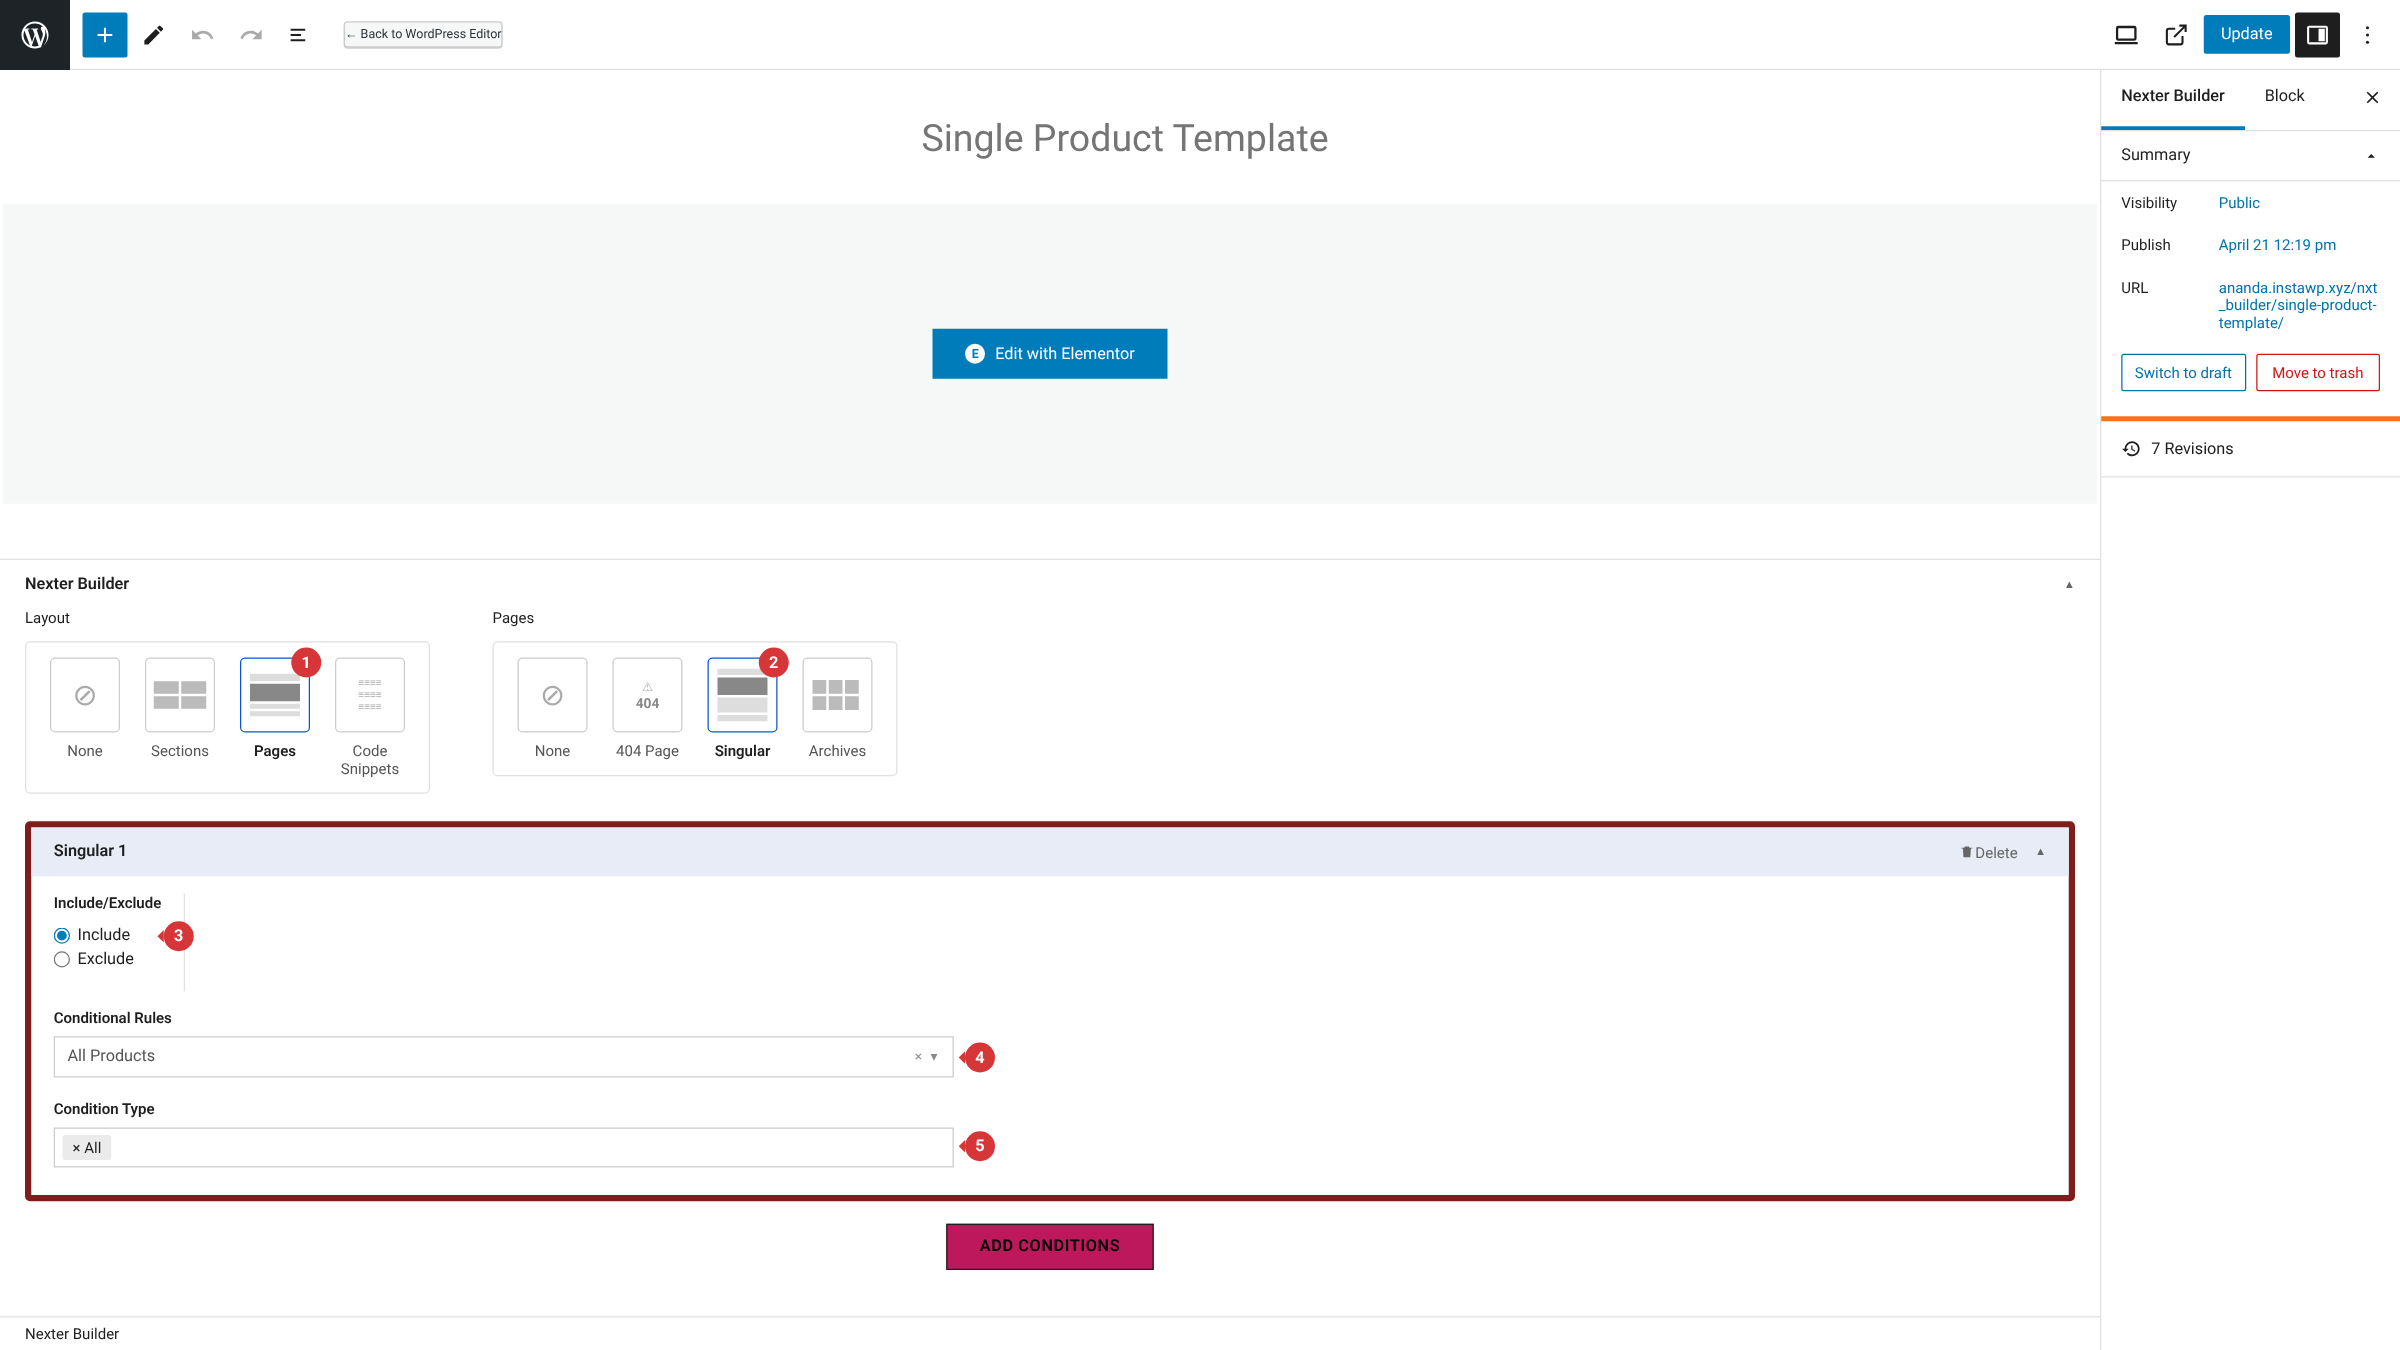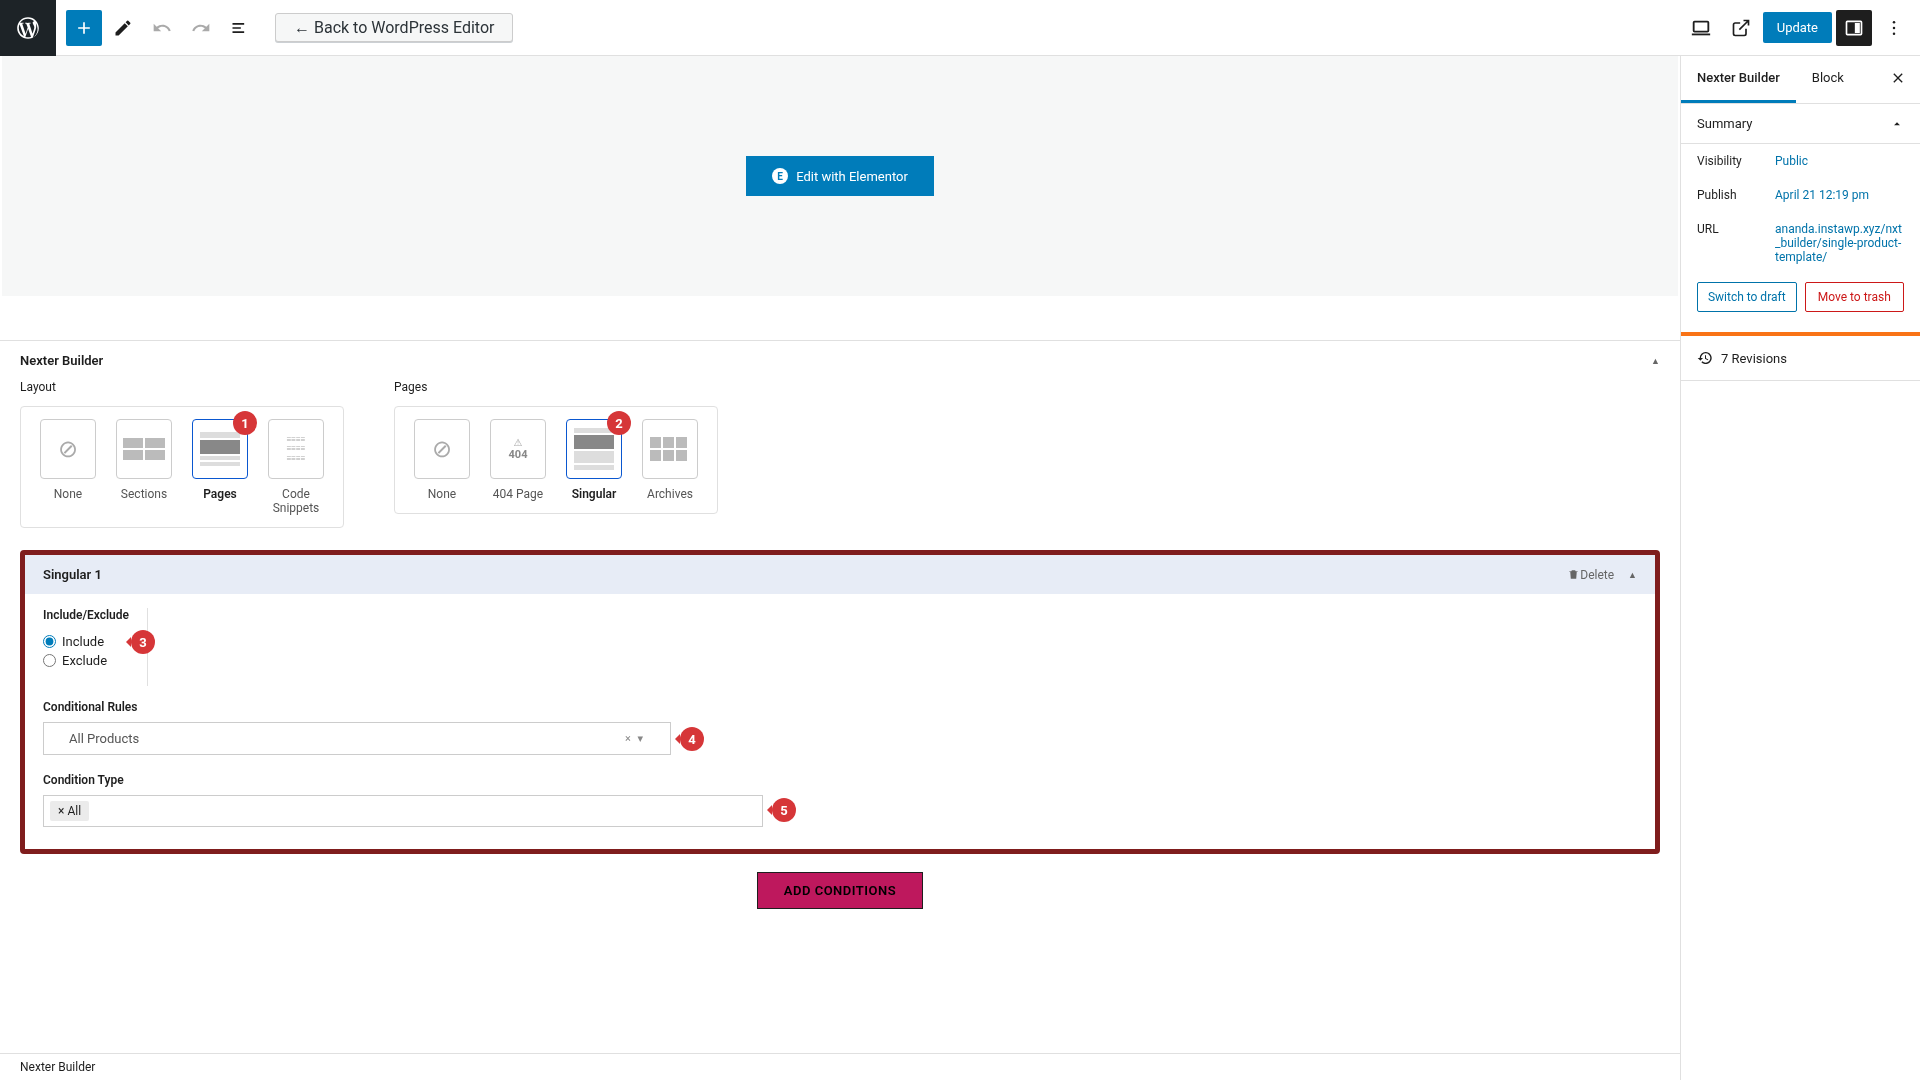--- a/index.html
+++ b/index.html
@@ -7,21 +7,21 @@
     
     
     .toolbar { height: 56px; display: flex; align-items: center; border-bottom: 1px solid #e0e0e0; padding: 0 8px; }
     .wp-logo { width: 56px; height: 56px; background: #1d2327; display: flex; align-items: center; justify-content: center; margin-left: -8px; margin-right: 10px; }
     .wp-logo svg { width: 26px; height: 26px; fill: #fff; }
     .icon-btn { width: 36px; height: 36px; display: flex; align-items: center; justify-content: center; border: none; background: transparent; cursor: pointer; border-radius: 2px; color: #1e1e1e; }
     .icon-btn.primary { background: #007cba; color: #fff; }
     .icon-btn.dark { background: #1e1e1e; color: #fff; }
     .toolbar-left { display: flex; align-items: center; gap: 3px; }
     .toolbar-right { margin-left: auto; display: flex; align-items: center; gap: 4px; }
-    .back-btn { margin-left: 14px; padding: 4px 18px; border: 1px solid #ccc; background: #f6f7f7; border-radius: 3px; font-size: 16px; color: #2c3338; box-shadow: 0 1px 0 #ccd0d4; }
+    .back-btn { margin-left: 14px; padding: 4px 0; border: 1px solid #ccc; background: #f6f7f7; border-radius: 3px; font-size: 10px; color: #2c3338; box-shadow: 0 1px 0 #ccd0d4; }
     .update-btn { background: #007cba; color: #fff; border: none; padding: 8px 14px; border-radius: 2px; font-size: 13px; }
     
     
     .main { display: flex; height: calc(100% - 56px); }
     .editor { flex: 1; overflow-y: auto; }
     .title-area { padding: 38px 0 34px; text-align: center; }
     .title { font-size: 30px; color: #757575; font-weight: 400; margin-left: 120px; }
     .canvas { background: #f6f7f7; padding: 100px 0; text-align: center; margin: 0 2px; }
     .elementor-btn { background: #007cba; color: #fff; border: none; padding: 12px 26px; font-size: 13px; display: inline-flex; align-items: center; gap: 8px; }
     .elementor-btn .icon-e { width: 16px; height: 16px; background: #fff; color: #007cba; border-radius: 50%; font-size: 10px; display: flex; align-items: center; justify-content: center; font-weight: bold; }
@@ -47,21 +47,21 @@
     .singular-panel { margin-top: 22px; border: 5px solid #7f1d1d; border-radius: 4px; }
     .singular-head { background: #e7ecf6; padding: 12px 18px; display: flex; align-items: center; justify-content: space-between; font-size: 13px; font-weight: 600; }
     .singular-head-right { display: flex; align-items: center; gap: 14px; color: #666; font-weight: normal; font-size: 12px; }
     .singular-body { padding: 14px 0 18px; }
     .ie-row { padding: 0 18px 18px; border-right: 1px solid #e0e0e0; display: inline-block; position: relative; }
     .ie-label { font-size: 12px; font-weight: 600; margin-bottom: 12px; }
     .radio-row { display: flex; align-items: center; gap: 6px; font-size: 13px; margin-top: 4px; position: relative; }
     .radio-row input { accent-color: #007cba; }
     .cond-block { padding: 14px 18px 4px; position: relative; }
     .cond-label { font-size: 12px; font-weight: 600; margin-bottom: 8px; }
-    .cond-input { width: 628px; border: 1px solid #ccc; padding: 8px 25px; font-size: 13px; color: #555; position: relative; display: flex; align-items: center; justify-content: space-between; }
+    .cond-input { width: 720px; border: 1px solid #ccc; padding: 8px 10px; font-size: 13px; color: #555; position: relative; display: flex; align-items: center; justify-content: space-between; }
     .cond-input .x-dd { font-size: 11px; color: #888; letter-spacing: 2px; }
     .tag-input { width: 720px; border: 1px solid #ccc; padding: 5px 6px; display: flex; align-items: center; position: relative; }
     .tag { background: #ebebeb; padding: 3px 8px; font-size: 12px; border-radius: 2px; }
     .add-cond-btn { margin: 18px auto 0; display: block; padding: 10px 26px; border: 1.5px solid #1e1e1e; background: #be185d; font-size: 13px; font-weight: 600; letter-spacing: 0.5px; }
     
     
     .sidebar { width: 240px; border-left: 1px solid #e0e0e0; font-size: 13px; }
     .sidebar-tabs { display: flex; border-bottom: 1px solid #e0e0e0; }
     .sidebar-tab { padding: 14px 16px; font-size: 13px; cursor: pointer; }
     .sidebar-tab.active { border-bottom: 3px solid #007cba; font-weight: 500; }
@@ -152,20 +152,23 @@
           <circle cx="12" cy="5" r="1.5"></circle>
           <circle cx="12" cy="12" r="1.5"></circle>
           <circle cx="12" cy="19" r="1.5"></circle>
         </svg>
       </button>
   </div>
 </div>
 
 <div class="main">
   <div class="editor">
+    <div class="title-area">
+      <h1 class="title">Single Product Template</h1>
+    </div>
     <div class="canvas">
       <button class="elementor-btn">
         <span class="icon-e">E</span>
         <span>Edit with Elementor</span>
       </button>
     </div>
 
     <div class="nexter-row">
       <div class="nexter-header">
         <span>Nexter Builder</span>

